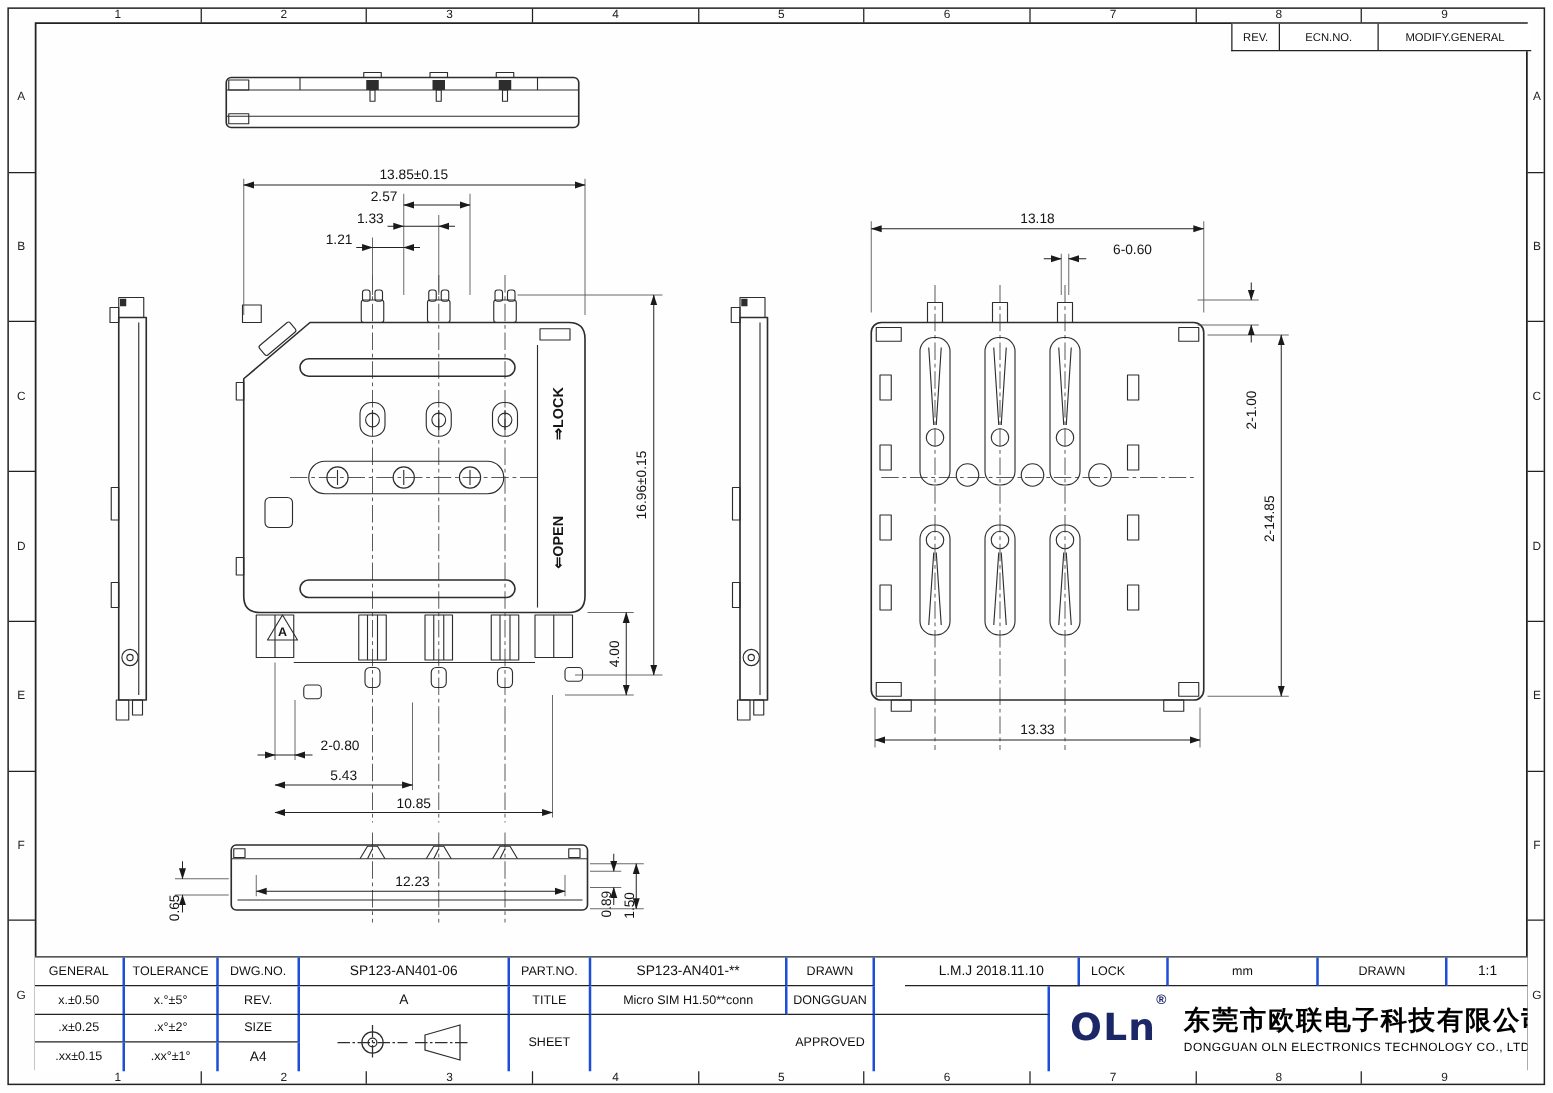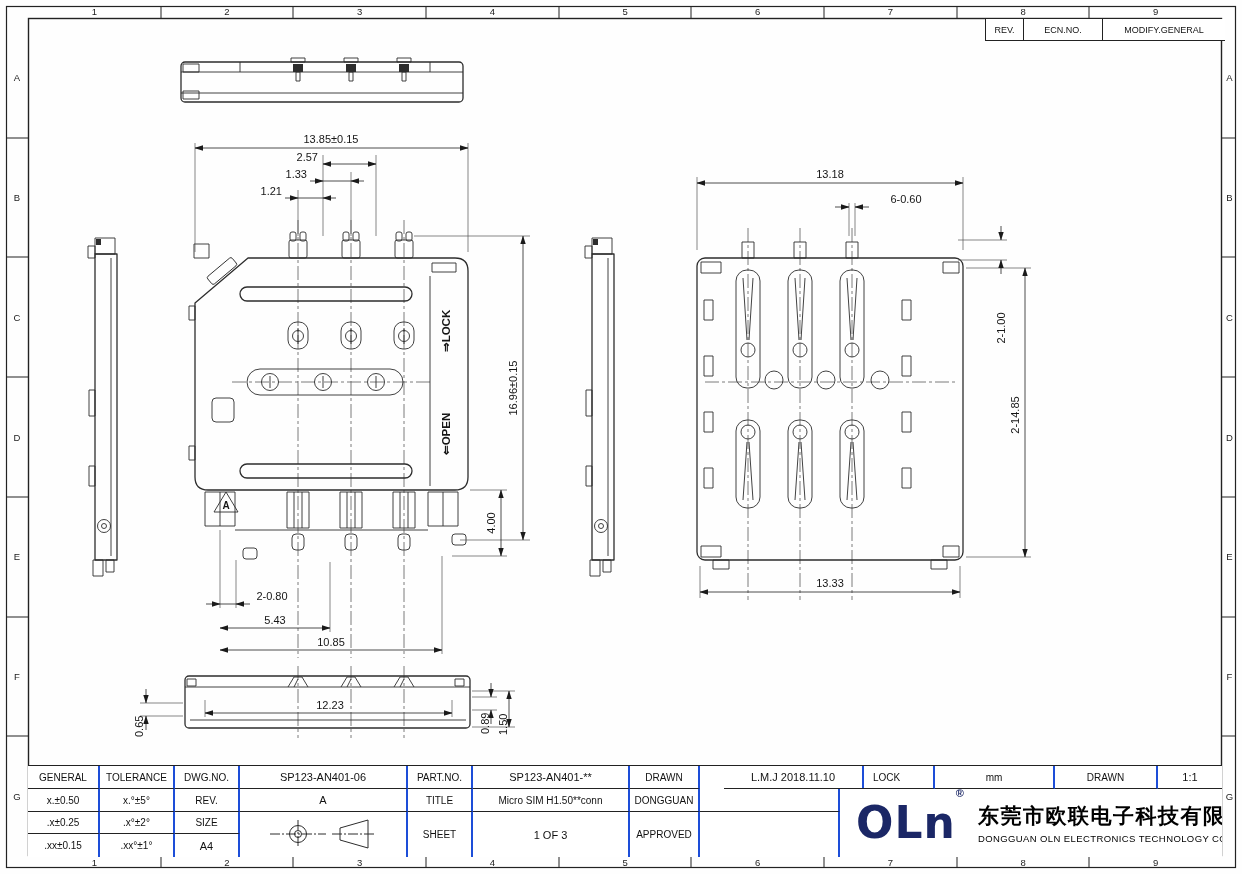--- a/index.html
+++ b/index.html
@@ -23,21 +23,21 @@
   .zoneband span{flex:1;display:flex;align-items:center;justify-content:center}
   .rev-table{position:absolute;left:985px;top:19px;height:21px;display:flex;border-left:1px solid #222;border-bottom:1px solid #222;background:#fff}
   .rev-table .rt-cell{border-right:1px solid #222;font-size:9px;display:flex;align-items:center;justify-content:center;color:#111}
   .rev-table .rt-cell:last-child{border-right:none}
   .tb{position:absolute;left:28px;top:765px;width:1194px;height:91px;border-top:1.4px solid #222;background:#fff;color:#111}
   .tb .cell{position:absolute;border-right:2px solid #1d4ed8;border-bottom:1px solid #222;display:flex;align-items:center;justify-content:center;font-size:11px;overflow:hidden;white-space:nowrap;box-sizing:border-box}
   .tb .cell.lr{border-bottom:none}
   .tb .cell.lc{border-right:none}
   .tb .cell.small{font-size:10px}
   .logo-wrap{display:flex;align-items:center;width:100%;height:100%;padding:2px 6px 2px 16px;box-sizing:border-box;gap:14px}
-  .logo-text{font-family:"DejaVu Sans",sans-serif;font-size:44px;font-weight:800;color:#1b2766;letter-spacing:1px;line-height:1}
+  .logo-text{font-family:"DejaVu Sans",sans-serif;font-size:30px;font-weight:800;color:#1b2766;letter-spacing:1px;line-height:1}
   .logo-reg{font-size:11px;color:#1b2766;vertical-align:top;font-weight:bold;position:relative;top:-14px}
   .company{display:flex;flex-direction:column;justify-content:center;gap:3px;flex:1;min-width:0}
   .company-cn{font-size:21px;font-weight:700;letter-spacing:1.5px;color:#000;white-space:nowrap}
   .company-en{font-size:9.5px;letter-spacing:0.4px;color:#000;white-space:nowrap}
 </style>
 </head>
 <body>
 
 <div class="sheet">
 
@@ -349,21 +349,20 @@
         <path stroke-dasharray="10 2 2 2" d="M92 21H136"></path>
       </g>
     </svg>
   </div>
 
   <div class="cell small" style="left:380px;top:0;width:65px;height:23px">PART.NO.</div>
   <div class="cell" style="left:445px;top:0;width:157px;height:23px">SP123-AN401-**</div>
   <div class="cell small" style="left:380px;top:23px;width:65px;height:23px">TITLE</div>
   <div class="cell small" style="left:445px;top:23px;width:157px;height:23px">Micro SIM H1.50**conn</div>
   <div class="cell small lr" style="left:380px;top:46px;width:65px;height:45px">SHEET</div>
-  <div class="cell lr" style="left:445px;top:46px;width:157px;height:45px">1 OF 3</div>
 
   <div class="cell small" style="left:602px;top:0;width:70px;height:23px">DRAWN</div>
   <div class="cell" style="left:696px;top:0;width:140px;height:23px">L.M.J 2018.11.10</div>
   <div class="cell small" style="left:602px;top:23px;width:70px;height:23px">DONGGUAN</div>
   <div class="cell" style="left:672px;top:23px;width:140px;height:23px"></div>
   <div class="cell small lr" style="left:602px;top:46px;width:70px;height:45px">APPROVED</div>
   <div class="cell lr" style="left:672px;top:46px;width:140px;height:45px"></div>
 
   <div class="cell small" style="left:812px;top:0;width:95px;height:23px">LOCK</div>
   <div class="cell small" style="left:907px;top:0;width:120px;height:23px">mm</div>

